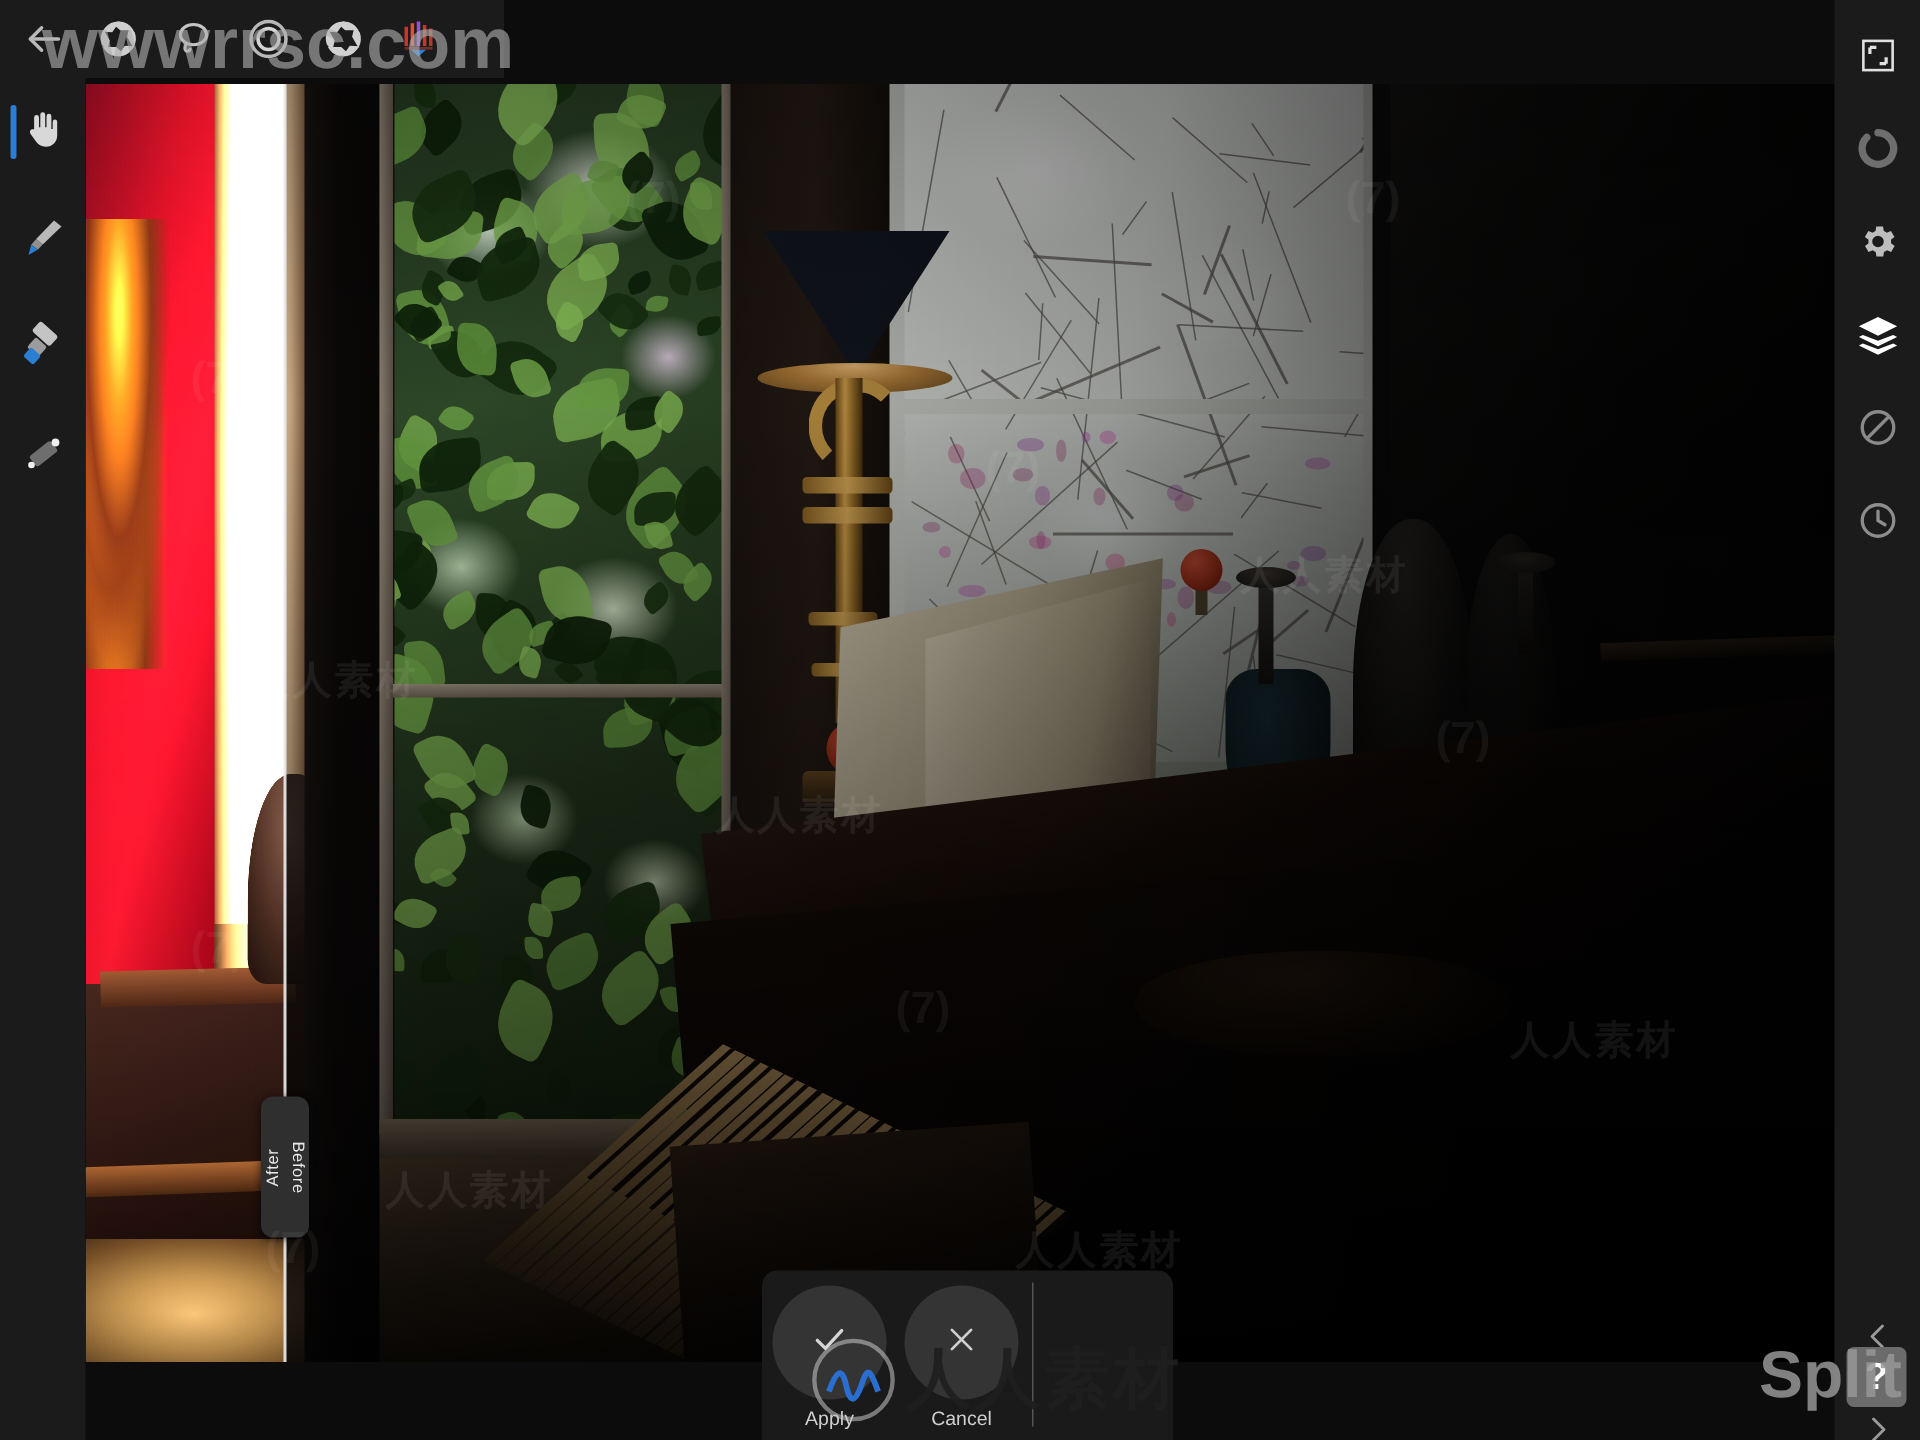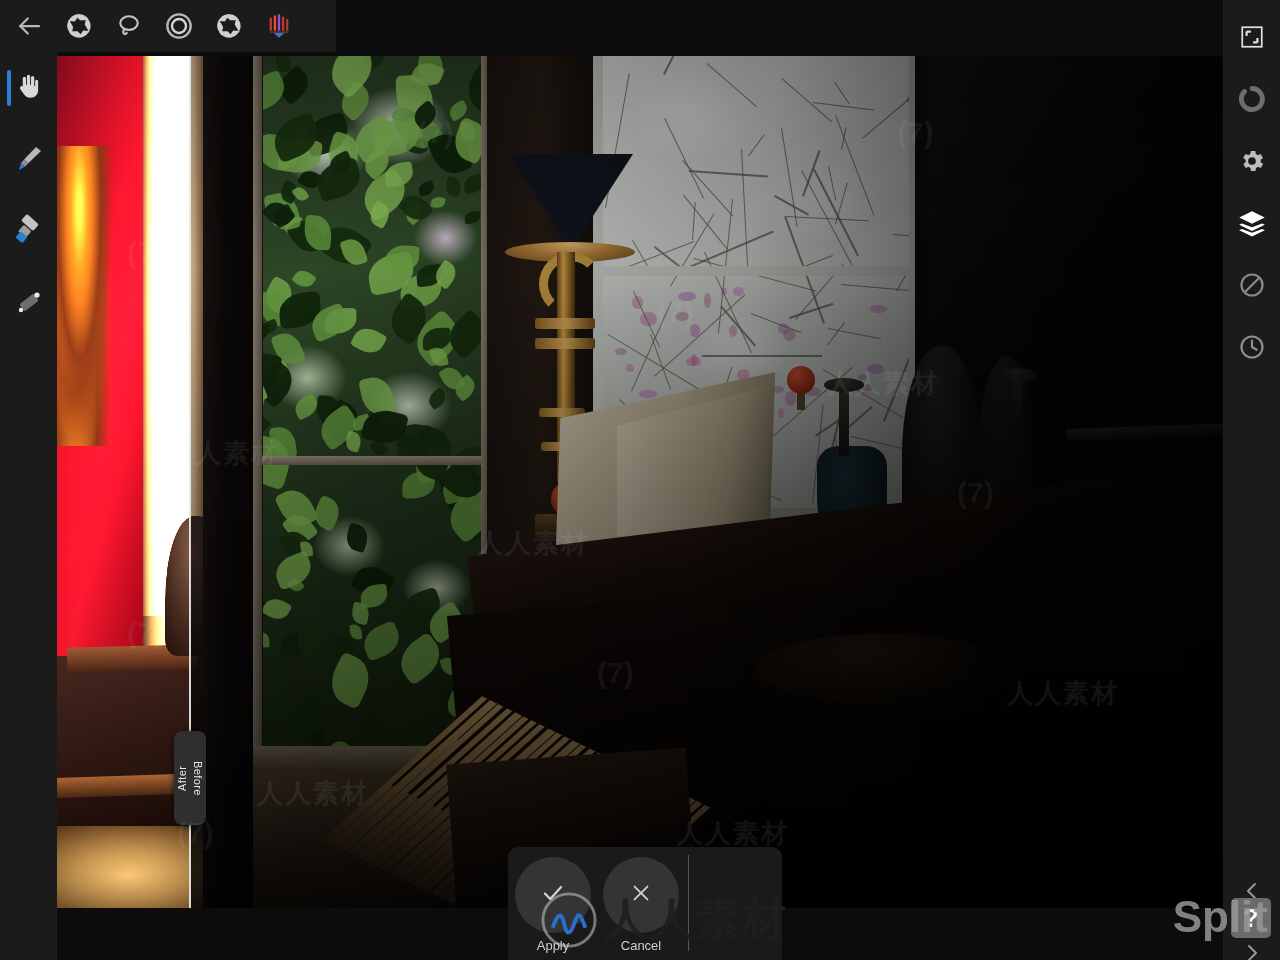--- a/index.html
+++ b/index.html
@@ -810,20 +810,21 @@
             </svg>
         </span>
       </div>
       <div class="bbl">Apply</div>
     </div>
 
     <div id="bb-div"></div>
 
   </div>
 
+  <div class="wm" id="wm-top">wwwrrsc.com</div>
 
   <div class="wm" id="wm-li">
     <span>Split</span>
   </div>
 
   <div class="wm" id="wm-center">
     <svg width="58" height="58" viewBox="0 0 60 60">
       <circle cx="30" cy="30" r="27" fill="none" stroke="rgba(200,200,200,.55)" stroke-width="3"></circle>
       <path d="M13 38c5-14 9-18 12-4s7 10 11-2 6-8 11 6" fill="none" stroke="#2a6fd0" stroke-width="4"></path>
     </svg>

